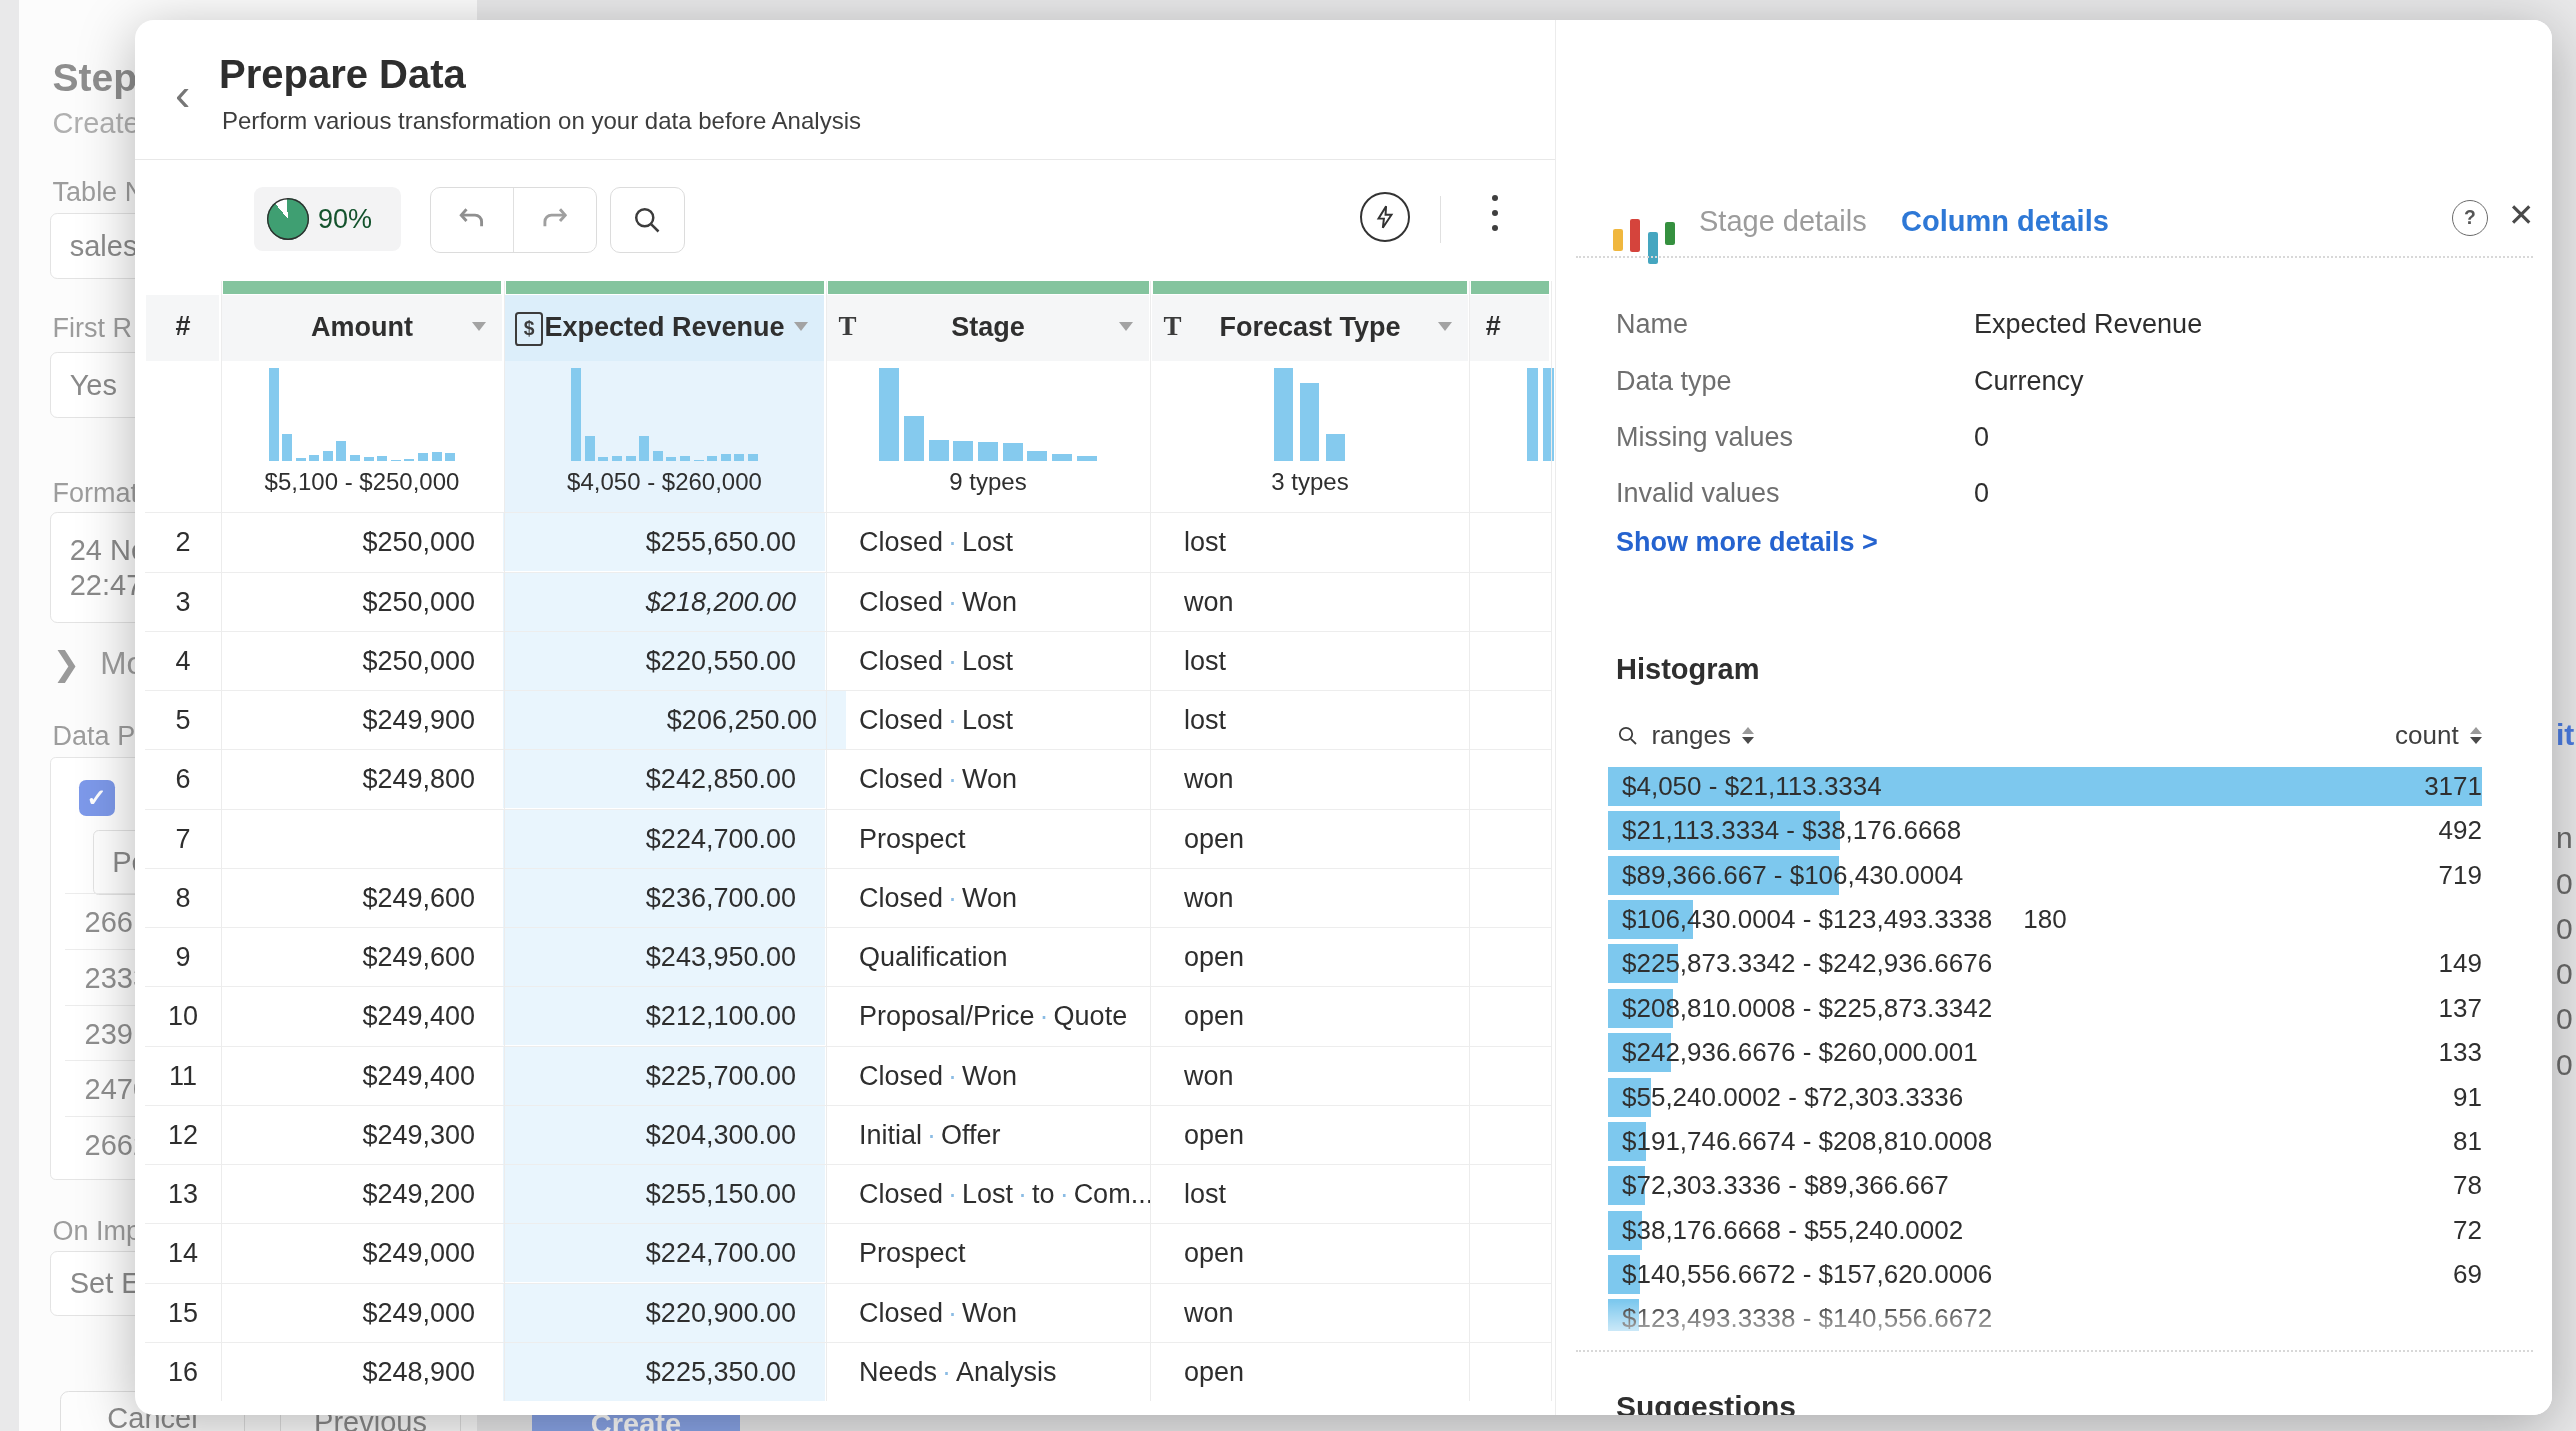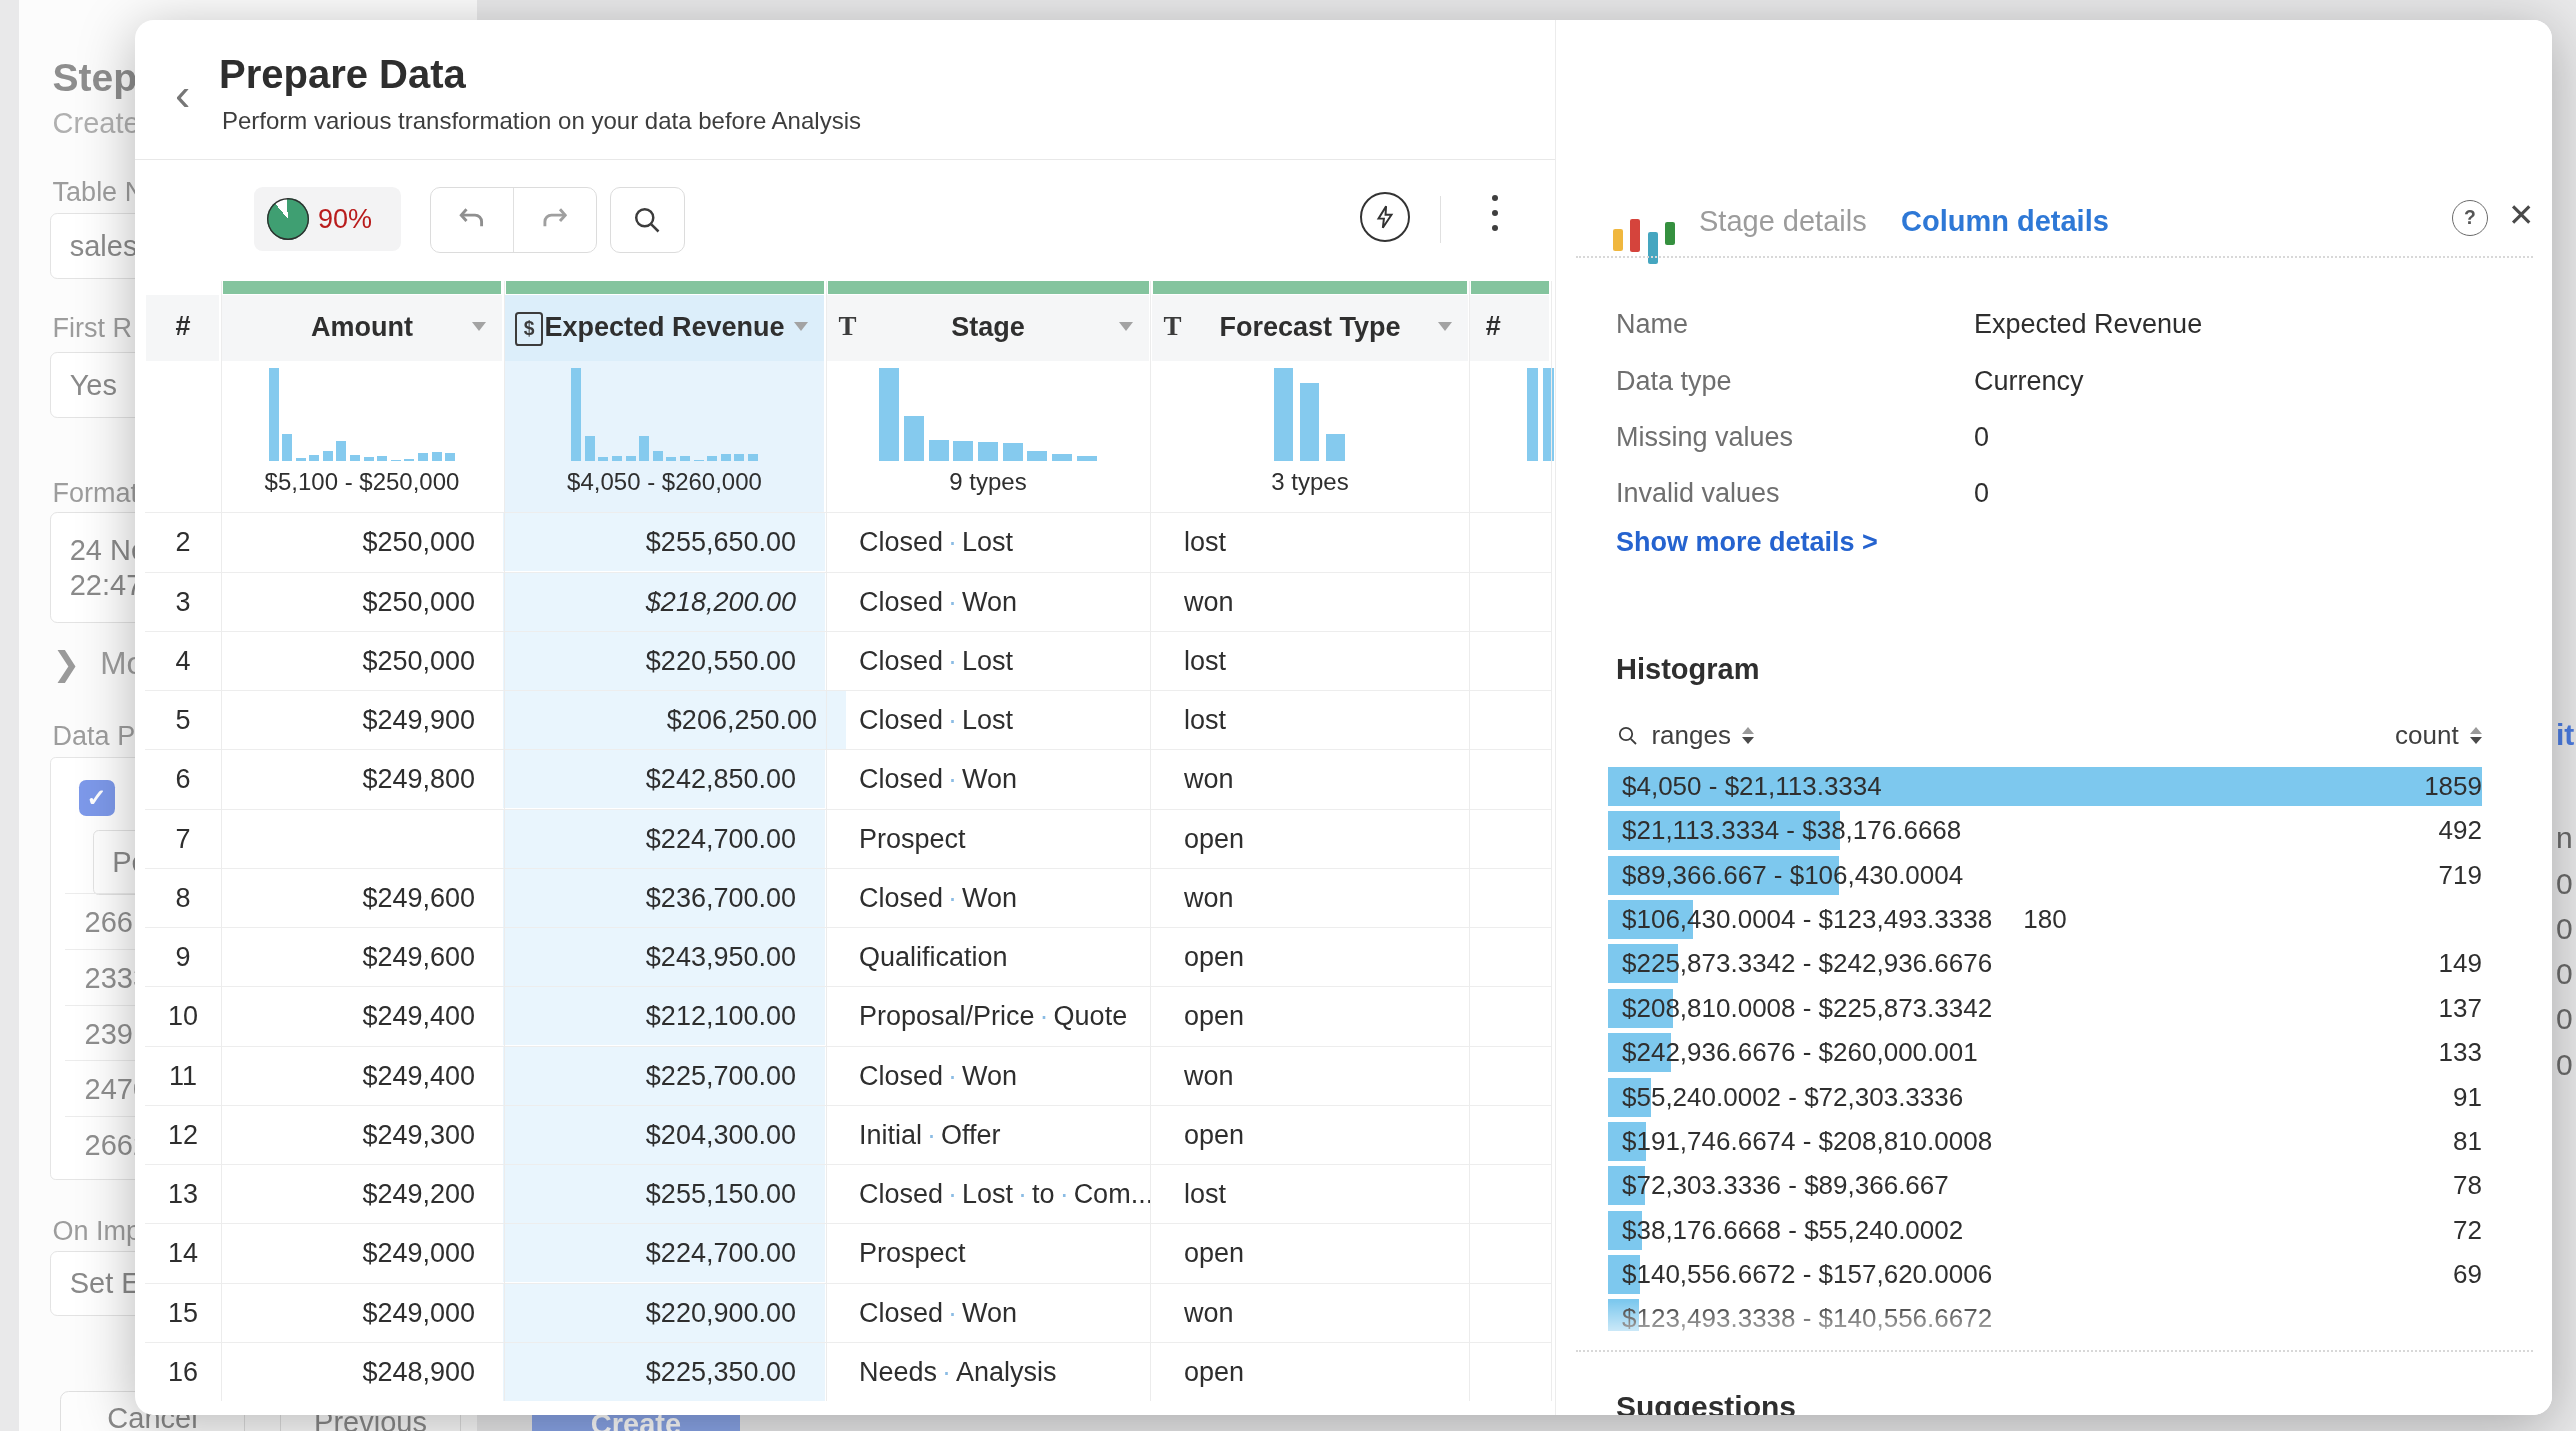--- a/index.html
+++ b/index.html
@@ -128,21 +128,21 @@
     <div class="abs msub" style="left:87px;top:87px;">Perform various transformation on your data before Analysis</div>
     <div class="abs btn-primary" style="left:2022px;top:41px;width:224px;height:60px;">
         <span>Apply changes</span>
       </div>
     <div class="abs help-circle" style="left:2303px;top:52px;width:40px;height:40px;">?</div>
     <div class="abs close-x" style="left:2364px;top:53px;">✕</div>
     <div class="abs" style="left:0;top:139px;width:2417px;height:1.4px;background:#e8e8e8;"></div>
 
     <div class="abs" style="left:119px;top:167px;width:147px;height:64px;background:#f3f3f4;border-radius:8.6px;">
       <div class="abs" style="left:13px;top:11.4px;width:42px;height:42px;border-radius:50%;background:conic-gradient(from -40deg, #ffffff 0deg 36deg, #3f9f72 36deg 360deg);box-shadow:0 0 0 1.4px #2e2e2e inset;"></div>
-      <div class="abs" style="left:64px;top:17px;font-size:27px;color:#b91c1c;">90%</div>
+      <div class="abs" style="left:64px;top:17px;font-size:27px;color:#14532d;">90%</div>
     </div>
     <div class="abs tool-box" style="left:295px;top:167px;width:165px;height:64px;">
       <div style="width:50%;height:100%;display:flex;align-items:center;justify-content:center;border-right:1.4px solid #e0e0e0;">
         <svg width="31.5" height="31.5" viewBox="0 0 24 24">
             <path d="M8 4 L4 8.5 L8 13" fill="none" stroke="#8f8f8f" stroke-width="2.2"></path>
             <path d="M4 8.5 H14.5 a5 5 0 0 1 5 5 V17" fill="none" stroke="#8f8f8f" stroke-width="2.2"></path>
           </svg>
       </div>
       <div style="width:50%;height:100%;display:flex;align-items:center;justify-content:center;">
         <svg width="31.5" height="31.5" viewBox="0 0 24 24">
@@ -475,21 +475,21 @@
         <span style="font-size:26px;color:#3f3f3f;">count</span>
         <span class="sort">
             <span class="tri-up"></span>
             <span class="tri-dn"></span>
           </span>
       </div>
       <div id="panel-ranges" class="abs" style="left:0;top:747px;width:997px;height:564px;overflow:hidden;">
           <div style="position: absolute; left: 0px; top: 0px; width: 997px; height: 39px;">
             <div style="position: absolute; left: 52px; top: 0px; width: 874px; height: 39px; background: rgb(125, 200, 238);"></div>
             <div class="rng-text" style="position: absolute; left: 66px; top: 0px;">$4,050 - $21,113.3334</div>
-            <div class="rng-text" style="position: absolute; left: 52px; top: 0px; width: 874px; text-align: right;">1859</div>
+            <div class="rng-text" style="position: absolute; left: 52px; top: 0px; width: 874px; text-align: right;">3171</div>
           </div>
           <div style="position: absolute; left: 0px; top: 44px; width: 997px; height: 39px;">
             <div style="position: absolute; left: 52px; top: 0px; width: 232px; height: 39px; background: rgb(125, 200, 238);"></div>
             <div class="rng-text" style="position: absolute; left: 66px; top: 0px;">$21,113.3334 - $38,176.6668</div>
             <div class="rng-text" style="position: absolute; left: 52px; top: 0px; width: 874px; text-align: right;">492</div>
           </div>
           <div style="position: absolute; left: 0px; top: 89px; width: 997px; height: 39px;">
             <div style="position: absolute; left: 52px; top: 0px; width: 231px; height: 39px; background: rgb(125, 200, 238);"></div>
             <div class="rng-text" style="position: absolute; left: 66px; top: 0px;">$89,366.667 - $106,430.0004</div>
             <div class="rng-text" style="position: absolute; left: 52px; top: 0px; width: 874px; text-align: right;">719</div>

